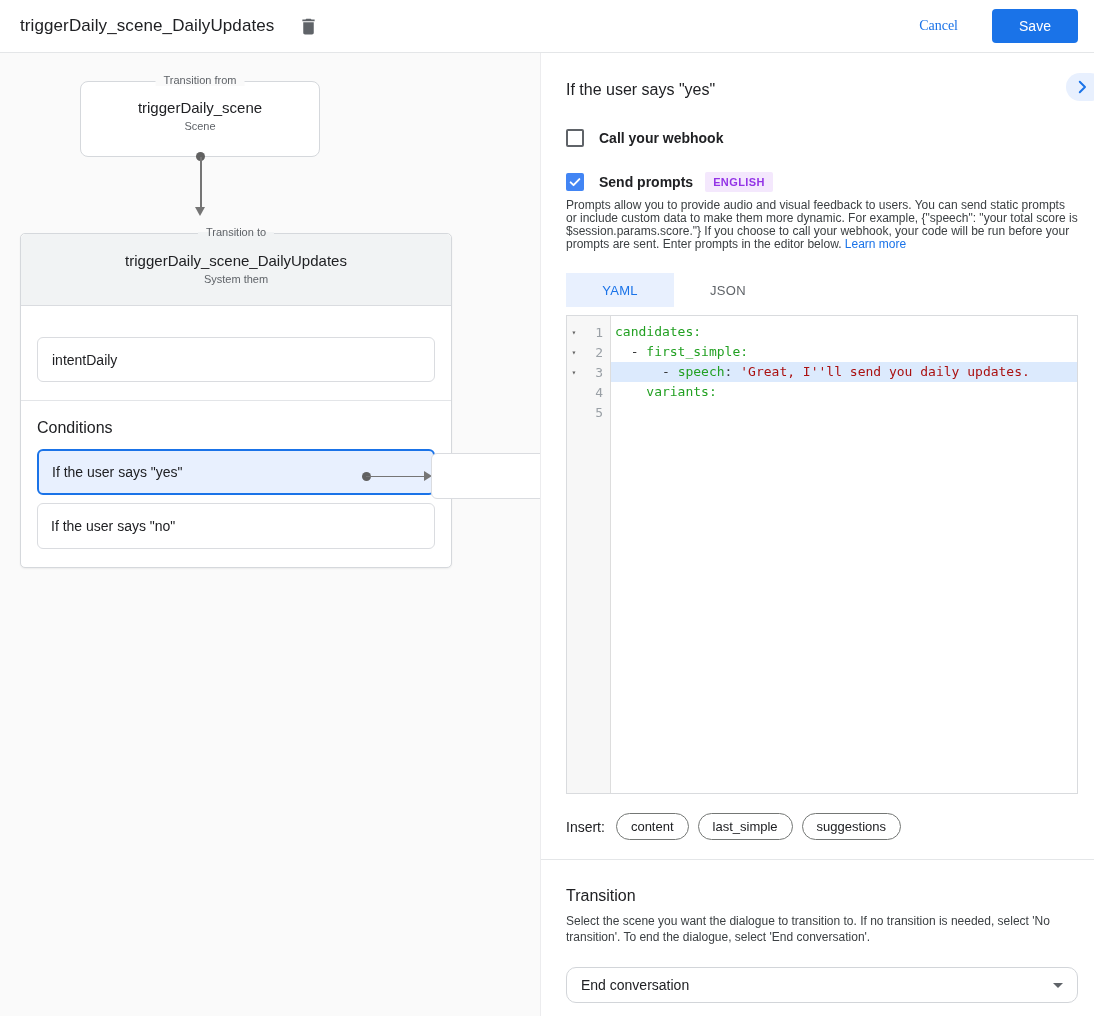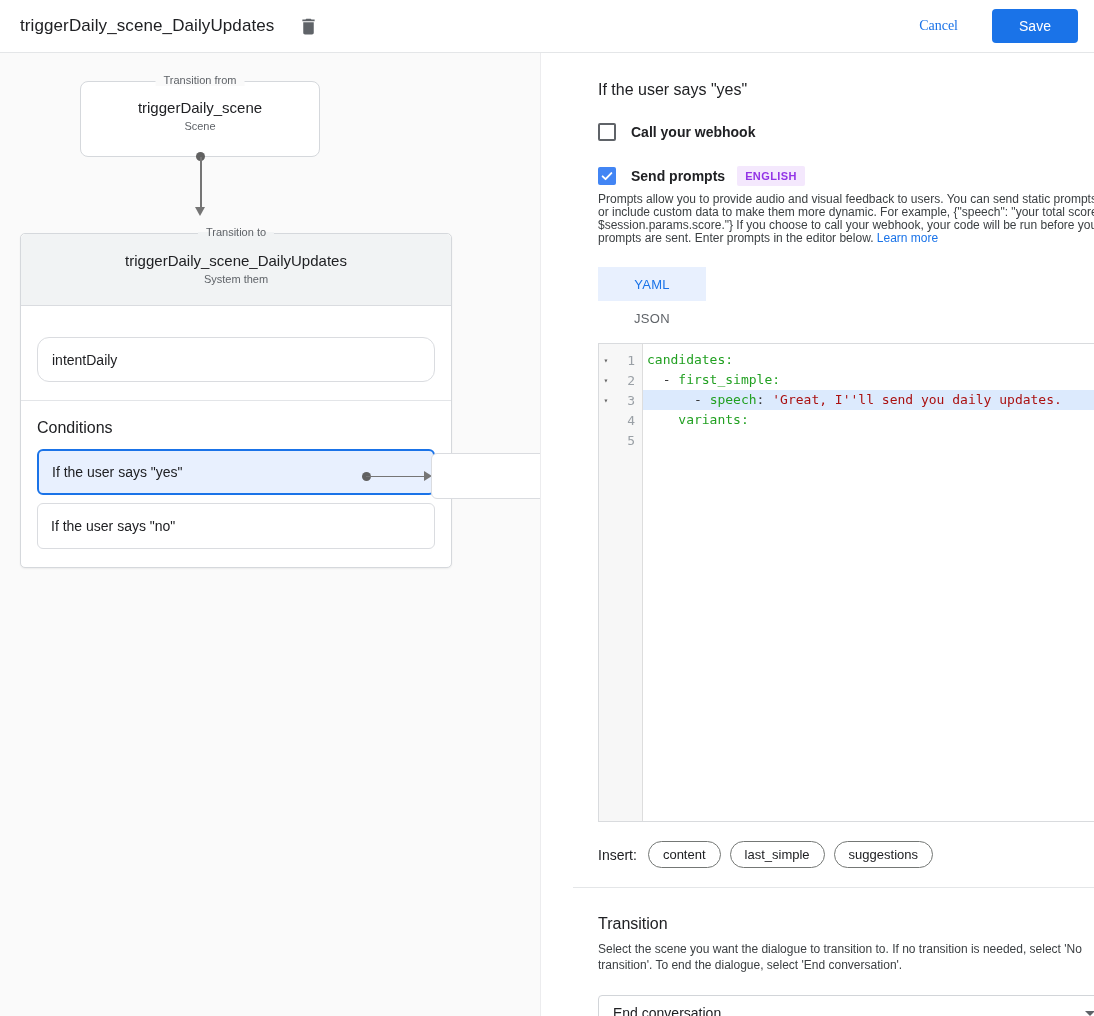--- a/index.html
+++ b/index.html
@@ -13,21 +13,21 @@
     display:flex; align-items:center; padding:0 16px 0 20px; }
   .topbar-title { font-size:17px; font-weight:500; letter-spacing:.1px; }
   .trash-btn { margin-left:22px; width:24px; height:24px; border:none; background:none;
     cursor:pointer; display:flex; align-items:center; justify-content:center; }
   .topbar-spacer { flex:1; }
   .cancel-btn { border:none; background:none; color:#1a73e8; font-size:14px;
     font-weight:500; margin-right:34px; cursor:pointer; font-family:Liberation Serif, serif; }
   .save-btn { background:#1a73e8; color:#fff; border:none; border-radius:4px;
     width:86px; height:34px; font-size:14px; font-weight:500; cursor:pointer; font-family:inherit; }
   
-  .main { display:flex; height:963px;gap:32px; }
+  .main { display:flex; height:963px; }
   .left-pane { width:541px; background:#fafafa; position:relative; overflow:hidden;
     border-right:1px solid #ececee; flex:none; }
   .right-pane { width:553px; background:#fff; position:relative;
     padding:28px 16px 0 25px; flex:none; }
   
   .from-box { position:absolute; left:80px; top:28px; width:240px; height:76px;
     background:#fff; border:1px solid #d5d8dc; border-radius:8px; text-align:center; }
   .box-legend { position:absolute; top:-8px; left:50%; transform:translateX(-50%);
     background:#fafafa; padding:0 8px; font-size:11px; color:#5f6368; white-space:nowrap; }
   .from-box .node-name { margin-top:17px; font-size:15px; color:#202124; }
@@ -40,50 +40,50 @@
   .scene-card { position:absolute; left:20px; top:180px; width:432px;
     background:#fff; border:1px solid #d5d8dc; border-radius:5px;
     box-shadow:0 1px 2px rgba(0,0,0,.06); }
   .scene-card .box-legend { background:linear-gradient(#fafafa 50%, #f1f3f4 50%); }
   .scene-header { background:#f1f3f4; border-bottom:1px solid #dadce0;
     border-radius:5px 5px 0 0; height:72px; text-align:center; }
   .scene-header .node-name { padding-top:18px; font-size:15px; }
   .card-section { padding:18px 16px; }
   .card-section + .card-section { border-top:1px solid #e3e5e8; }
   .section-heading { font-size:16px; color:#202124; font-weight:400; }
-  .intent-box { margin-top:13px; height:45px; border:1px solid #dadce0; border-radius:12px;
+  .intent-box { margin-top:13px; height:45px; border:1px solid #dadce0; border-radius:6px;
     background:#fff; display:flex; align-items:center; padding:0 14px; font-size:14px; }
   .cond-box { margin-top:12px; height:46px; border:1px solid #dadce0; border-radius:6px;
     background:#fff; display:flex; align-items:center; padding:0 13px; font-size:14px; cursor:pointer; }
   .cond-box + .cond-box { margin-top:8px; }
   .cond-box.selected { border:2px solid #1a73e8; background:#e8f0fe; }
   .dot-h { left:362px; top:419px; }
   .hline { position:absolute; left:366px; top:422.5px; width:59px; height:1.5px; background:#757575; }
   .arrow-right { position:absolute; left:424px; top:418px; width:0; height:0;
     border-top:5px solid transparent; border-bottom:5px solid transparent; border-left:8px solid #757575; }
   .target-box { position:absolute; left:431px; top:400px; width:130px; height:46px;
     background:#fff; border:1px solid #dadce0; border-radius:6px; }
   
   .panel-title { font-size:16px; color:#202124; height:20px; }
   .expand-pill { position:absolute; top:20px; right:-10px; width:38px; height:28px;
     border-radius:14px; background:#e8f0fe; border:none; cursor:pointer;
     display:flex; align-items:center; justify-content:flex-start; padding-left:7px; }
   .check-row { display:flex; align-items:center; }
-  .row-webhook { margin-top:22px;text-align:right; }
+  .row-webhook { margin-top:28px;text-align:right; }
   .row-prompts { margin-top:25px; }
   .checkbox { width:18px; height:18px; border:2px solid #5f6368; border-radius:2px;
     background:#fff; cursor:pointer; flex:none; }
   .checkbox.checked { border:none; background:#4285f4; display:flex;
     align-items:center; justify-content:center; }
   .check-label { margin-left:15px; font-size:14px; font-weight:700; color:#202124; }
   .lang-badge { margin-left:12px; background:#f4e8fd; color:#9334e6; font-size:11px;
     font-weight:700; letter-spacing:.4px; padding:4px 8px; border-radius:2px; }
   .desc { margin-top:7px; width:512px; font-size:12px; line-height:13px; color:#3c4043; }
   .learn-more { color:#1a73e8; text-decoration:none; cursor:pointer; }
-  .tabs { margin-top:22px; display:flex;flex-direction:column; }
+  .tabs { margin-top:22px; display:flex; }
   .tab { width:108px; height:34px; border:none; background:none; font-size:13px;
     font-weight:500; letter-spacing:.3px; color:#5f6368; cursor:pointer; font-family:inherit; }
   .tab.active { background:#e8f0fe; color:#1a73e8; }
   
   .editor { margin-top:8px; width:512px; height:479px; border:1px solid #d9dbde;
     background:#fff; display:flex; font-family:"DejaVu Sans Mono","Liberation Mono",monospace;
     font-size:13px; }
   .gutter { width:44px; background:#f7f7f7; border-right:1px solid #dddddd;
     padding-top:6px; flex:none; }
   .grow { height:20px; display:flex; align-items:center; }
@@ -99,21 +99,21 @@
   .insert-row { margin-top:19px; display:flex; align-items:center; }
   .insert-label { font-size:14px; color:#202124; margin-right:11px; }
   .chips { display:flex; gap:9px; }
   .chip { border:1px solid #747775; border-radius:14px; background:#fff; padding:5px 14px;
     font-size:13px; color:#202124; cursor:pointer; font-family:inherit; }
   .panel-divider { margin:19px 0 0 -25px; width:553px; height:1px; background:#e4e6e8; border:none; }
   
   .transition-heading { margin-top:27px; font-size:16px; font-weight:400; }
   .transition-desc { margin-top:8px; width:512px; font-size:12px; line-height:16px; color:#3c4043; }
   .dropdown { margin-top:22px; width:512px; height:36px; border:1px solid #d2d5d9;
-    border-radius:4px; background:#fff; display:flex; align-items:center;
+    border-radius:10px; background:#fff; display:flex; align-items:center;
     padding:0 14px; font-size:14px; color:#202124; cursor:pointer; }
   .dropdown-caret { margin-left:auto; width:0; height:0;
     border-left:5px solid transparent; border-right:5px solid transparent;
     border-top:5px solid #5f6368; }
 </style>
 </head>
 <body>
 
 <div class="topbar">
   <span class="topbar-title">triggerDaily_scene_DailyUpdates</span>

